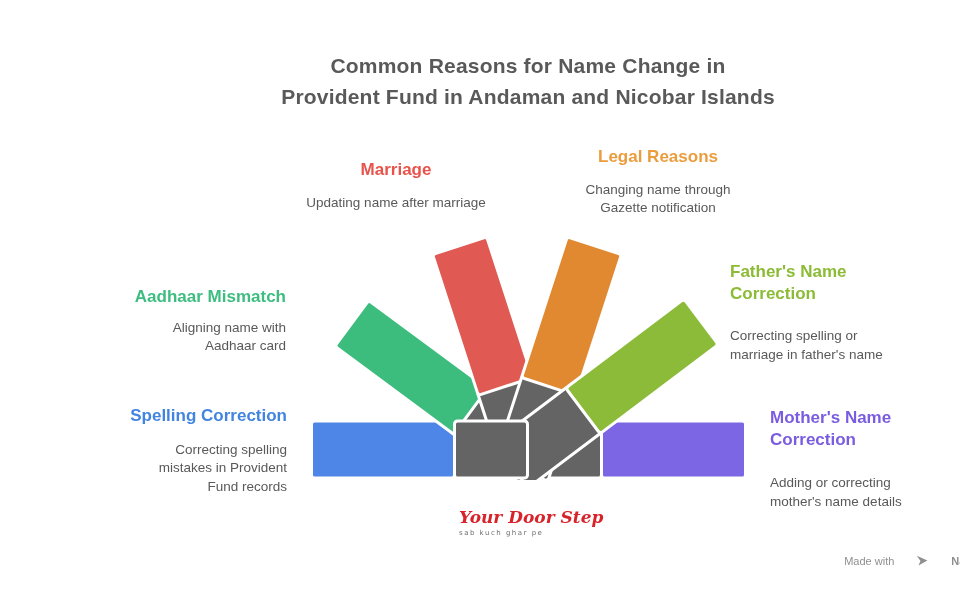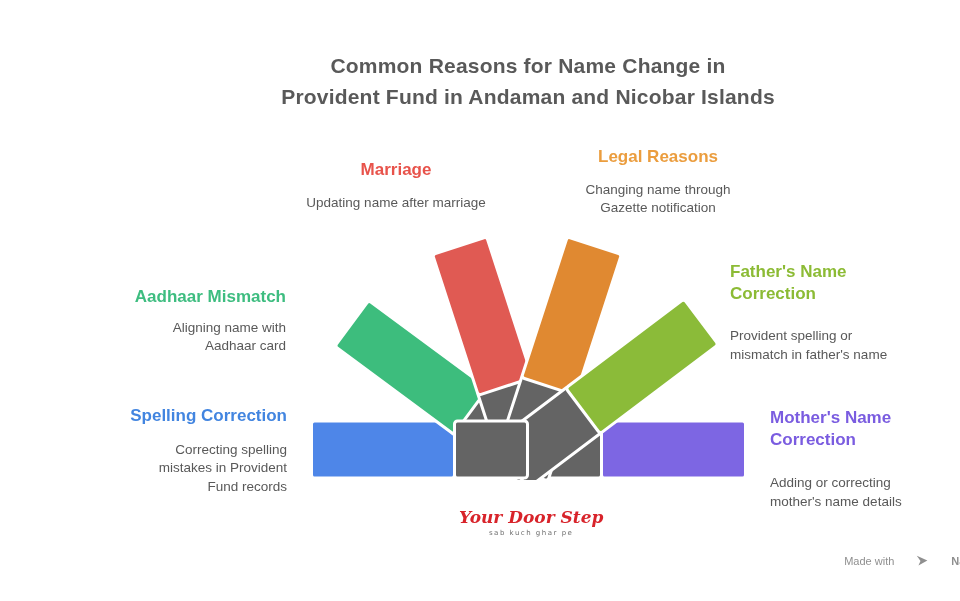--- a/index.html
+++ b/index.html
@@ -32,21 +32,21 @@
   .block-father{left:682px;top:261px;width:160px;}
   .block-father p{margin-top:22px;}
   .block-spelling{left:39px;top:405px;width:200px;}
   .block-spelling p{margin-top:14px;margin-left:45px;}
   .block-mother{left:722px;top:407px;width:160px;}
   .block-mother p{margin-top:23px;}
   .logo{
     position:absolute;left:407px;top:502px;width:148px;height:41px;
     background:#ffffff;display:flex;align-items:center;gap:4px;
   }
-  .logo-text{display:flex;flex-direction:column;align-items:center;}
+  .logo-text{display:flex;flex-direction:column;}
   .logo-name{
     font-family:"DejaVu Serif",serif;font-style:italic;font-weight:bold;
     font-size:17px;color:#d8232a;white-space:nowrap;line-height:1;
   }
   .logo-tagline{
     font-size:7px;color:#6f6f6f;letter-spacing:1.5px;margin-top:3px;
     font-family:"DejaVu Sans",sans-serif;white-space:nowrap;
   }
   .footer{
     position:absolute;right:20px;bottom:19px;display:flex;align-items:center;gap:22px;
@@ -104,21 +104,21 @@
     <p>Changing name through Gazette notification</p>
   </div>
 
   <div class="block block-aadhaar align-r">
     <h3 class="h-aadhaar">Aadhaar Mismatch</h3>
     <p>Aligning name with Aadhaar card</p>
   </div>
 
   <div class="block block-father align-l">
     <h3 class="h-father">Father's Name Correction</h3>
-    <p>Provident spelling or mismatch in father's name</p>
+    <p>Correcting spelling or marriage in father's name</p>
   </div>
 
   <div class="block block-spelling align-r">
     <h3 class="h-spelling">Spelling Correction</h3>
     <p>Correcting spelling mistakes in Provident Fund records</p>
   </div>
 
   <div class="block block-mother align-l">
     <h3 class="h-mother">Mother's Name Correction</h3>
     <p>Adding or correcting mother's name details</p>

